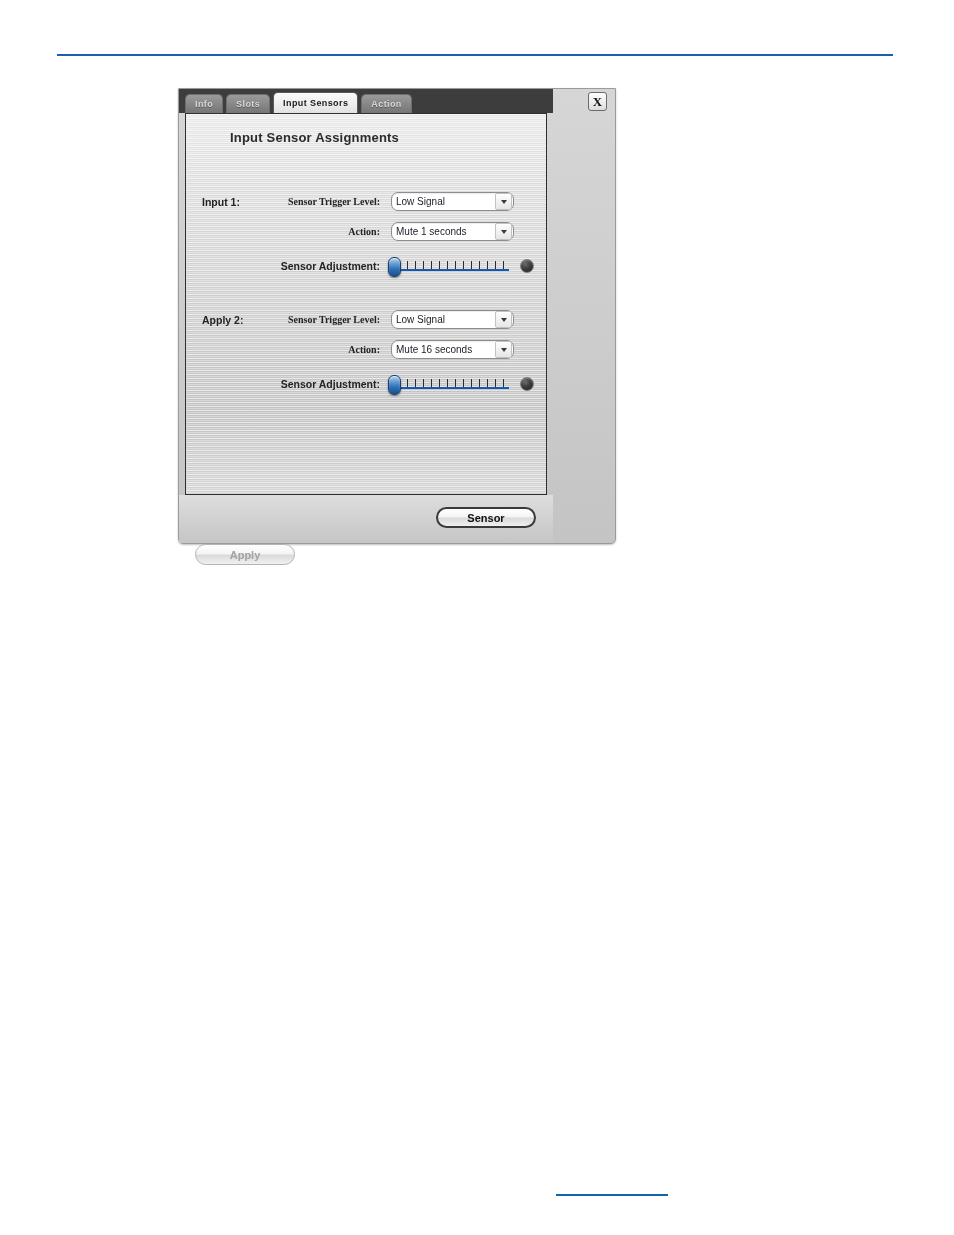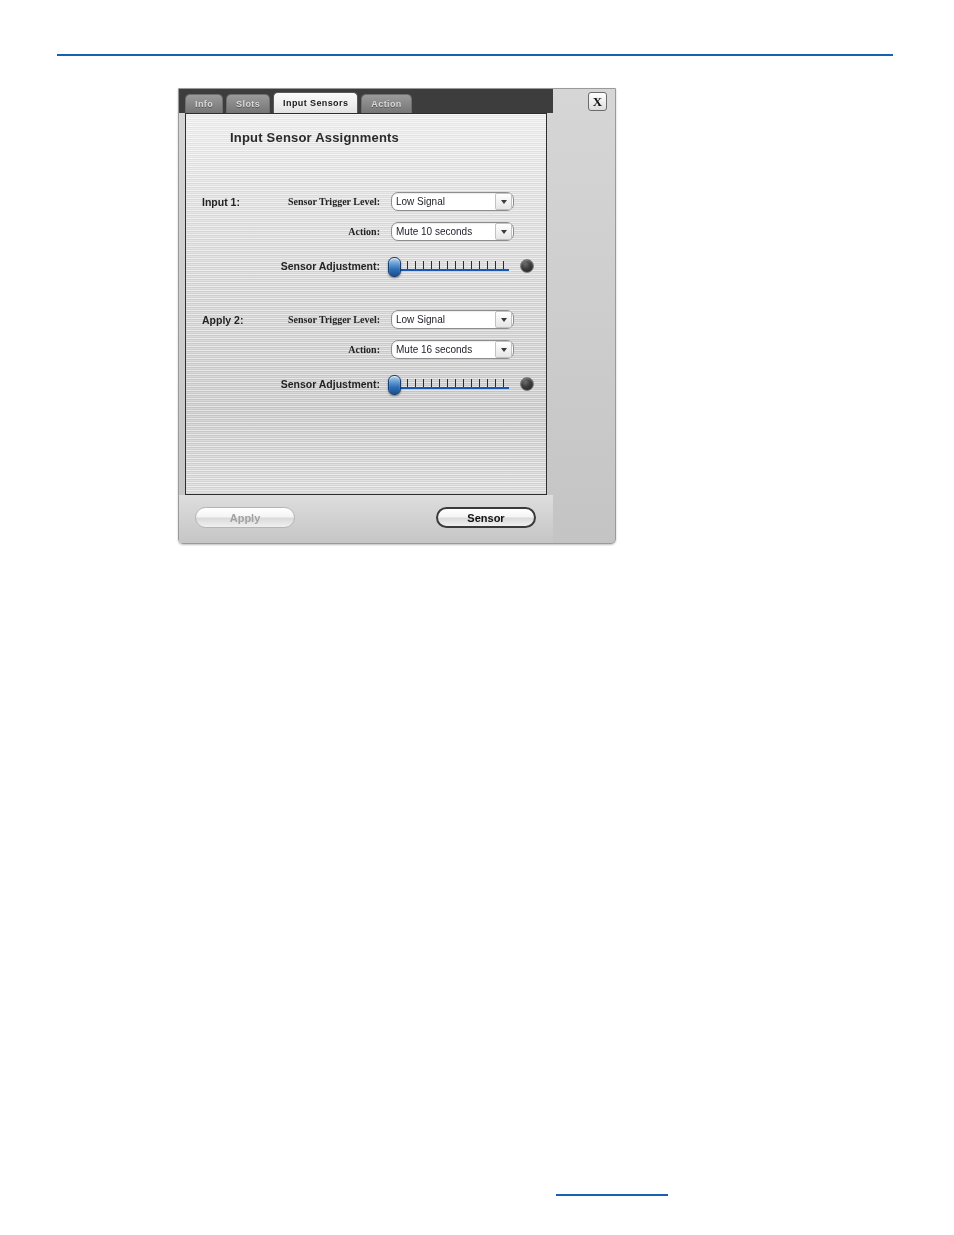--- a/index.html
+++ b/index.html
@@ -315,20 +315,21 @@
     font-weight: bold;
     box-sizing: border-box;
     cursor: pointer;
     background: linear-gradient(180deg,#ffffff 0%,#f4f4f4 48%,#d9d9d9 52%,#f0f0f0 100%);
   }
   .btn-apply {
     left: 16px;
     border: 1px solid #b4b4b4;
     color: #a2a2a2;
     cursor: default;
+    margin-top: 37px;
   }
   .btn-cancel {
     right: 17px;
     border: 2px solid #3a3a3a;
     color: #111111;
   }
 </style>
 </head>
 <body>
 
@@ -369,21 +370,21 @@
           <div class="combo-value">Low Signal</div>
           <div class="combo-arrow">
               <i></i>
             </div>
         </div>
       </div>
 
       <div class="row">
         <div class="field-label">Action:</div>
         <div class="combo">
-          <div class="combo-value">Mute 10 seconds</div>
+          <div class="combo-value">Mute 1 seconds</div>
           <div class="combo-arrow">
               <i></i>
             </div>
         </div>
       </div>
 
       <div class="row row-slider">
         <div class="slider-label">Sensor Adjustment:</div>
         <div class="slider">
           <div class="slider-track"></div>

